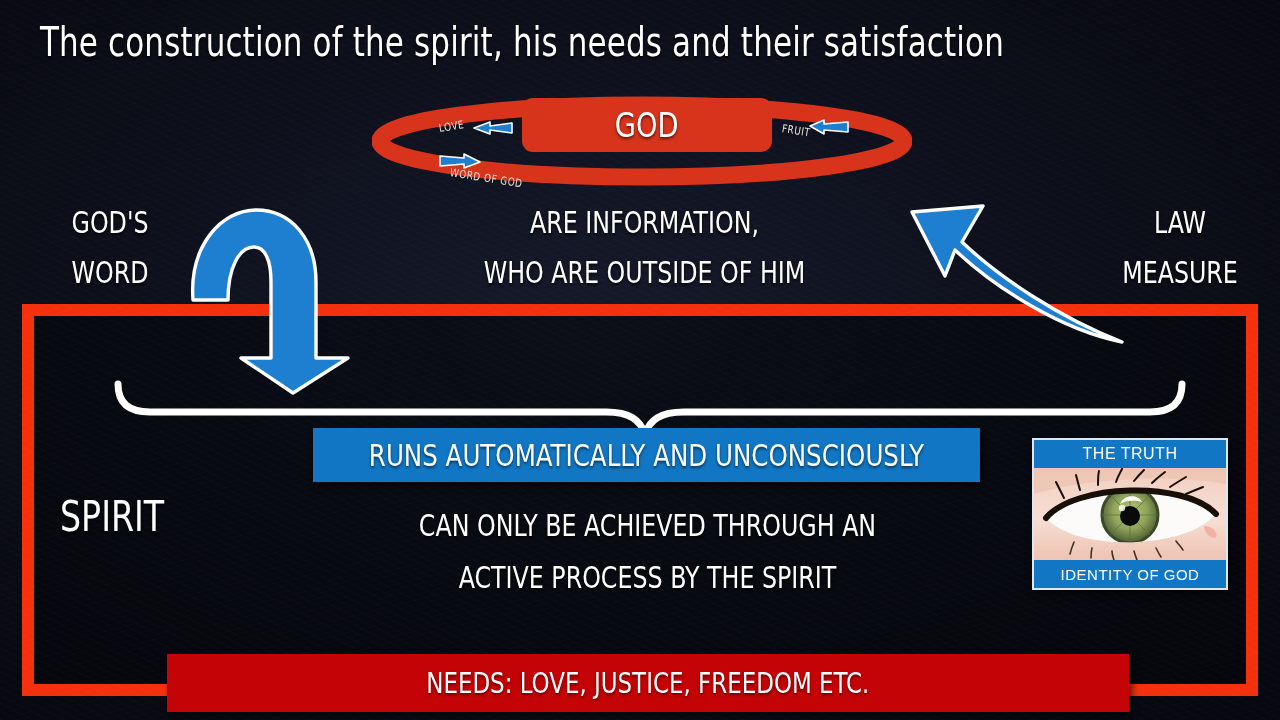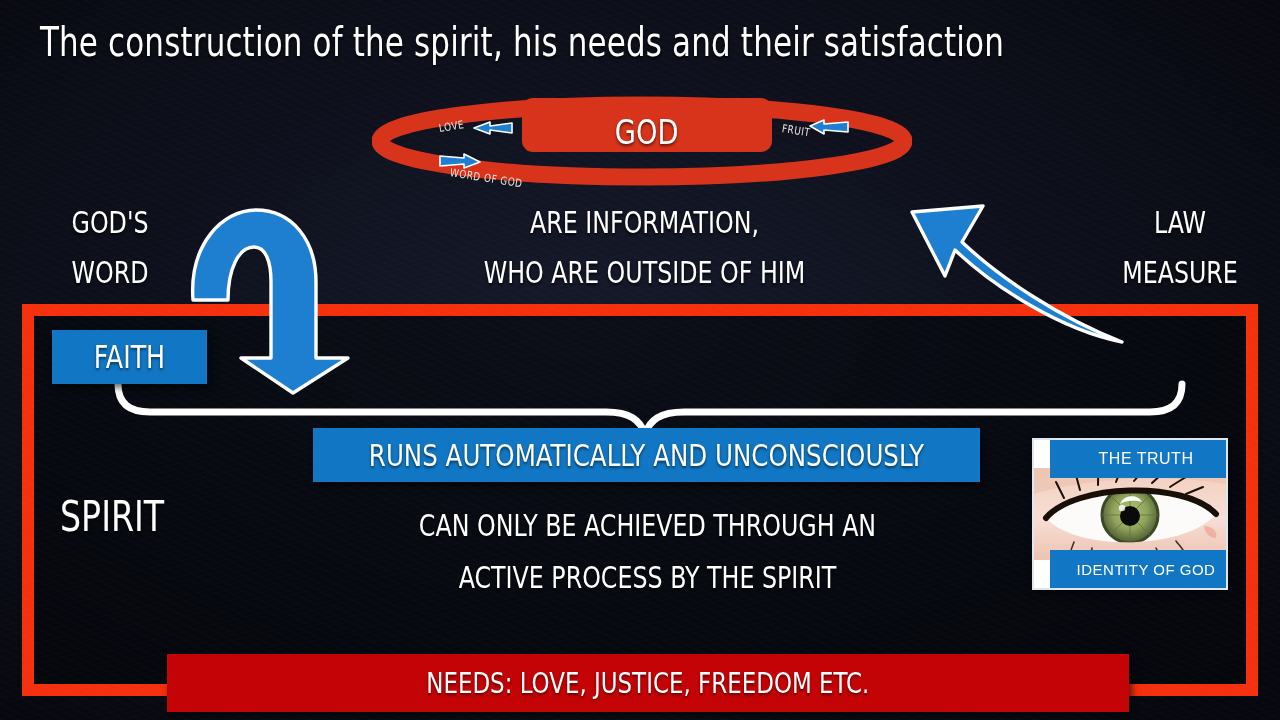--- a/index.html
+++ b/index.html
@@ -32,21 +32,21 @@
     text-shadow:0 2px 3px rgba(0,0,0,.85);
     white-space:nowrap;
   }
 
   
   .ring-wrap{position:absolute;left:372px;top:96px;width:540px;height:90px;}
   .god-box{
     position:absolute;left:150px;top:2px;width:250px;height:54px;
     background:#d8341b;border-radius:11px;
     z-index:3;
-    display:flex;align-items:flex-end;justify-content:center;
+    display:flex;align-items:center;justify-content:center;
   }
   .god-box span{
     font-family:"DejaVu Sans Condensed","Liberation Sans",sans-serif;
     font-size:33px;color:#ffffff;transform:scaleX(.92);
     text-shadow:0 2px 3px rgba(0,0,0,.6);
   }
   .ring-svg{position:absolute;left:0;top:0;z-index:2;}
   .ring-label{
     position:absolute;z-index:4;color:#f2e4dd;
     font-family:"DejaVu Sans Condensed","Liberation Sans",sans-serif;
@@ -136,21 +136,21 @@
   }
 
   
   .eyecard{
     position:absolute;left:1032px;top:438px;width:192px;height:148px;
     background:#ffffff;border:2px solid #dfe6ee;
     box-shadow:2px 3px 7px rgba(0,0,0,.6);
     z-index:6;overflow:hidden;
   }
   .eye-head,.eye-foot{
-    position:absolute;left:16px;width:100%;height:38px;background:#1177c4;
+    position:absolute;left:0;width:100%;height:28px;background:#1177c4;
     display:flex;align-items:center;justify-content:center;z-index:3;
   }
   .eye-head{top:0;}
   .eye-foot{bottom:0;}
   .eye-head span,.eye-foot span{
     color:#ffffff;font-size:16px;letter-spacing:.5px;
     font-family:"Liberation Sans",sans-serif;
   }
   .eye-foot span{font-size:15px;}
   .eye-img{position:absolute;left:0;top:28px;width:100%;height:92px;z-index:2;}
@@ -203,23 +203,20 @@
       <path d="M118 384
                C118 404, 130 412, 150 412
                L606 412
                C630 412, 640 420, 645 434
                C650 420, 660 412, 684 412
                L1150 412
                C1170 412, 1182 404, 1182 384"></path>
     </g>
   </svg>
 
-  <div class="bluebox bb-faith">
-    <span>FAITH</span>
-  </div>
   <div class="bluebox bb-runs">
     <span>RUNS AUTOMATICALLY AND UNCONSCIOUSLY</span>
   </div>
 
   <div class="spirit">SPIRIT</div>
   <div class="achieved">CAN ONLY BE ACHIEVED THROUGH AN
 ACTIVE PROCESS BY THE SPIRIT</div>
 
   <div class="needs">
     <span>NEEDS: LOVE, JUSTICE, FREEDOM ETC.</span>

